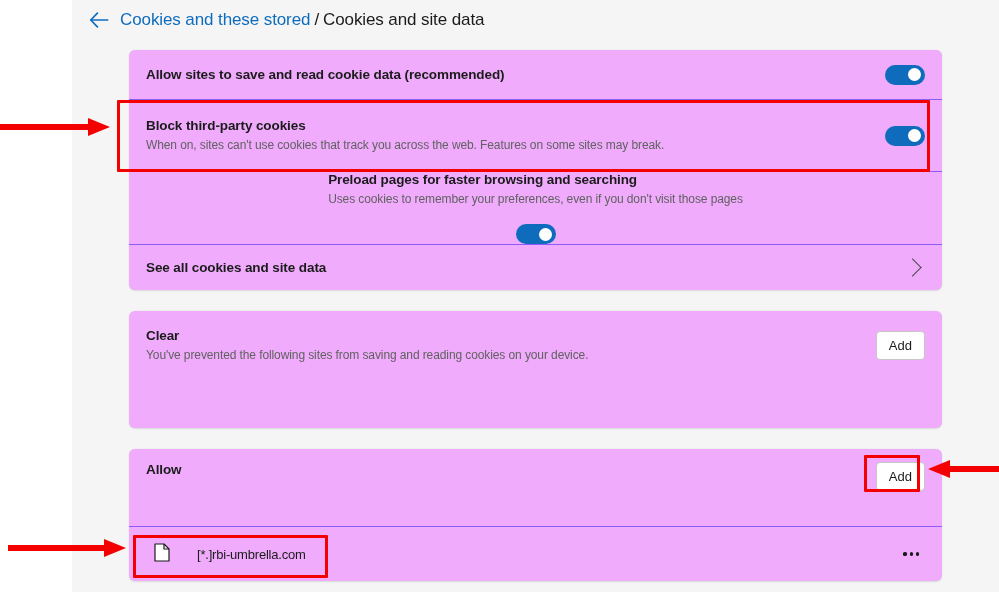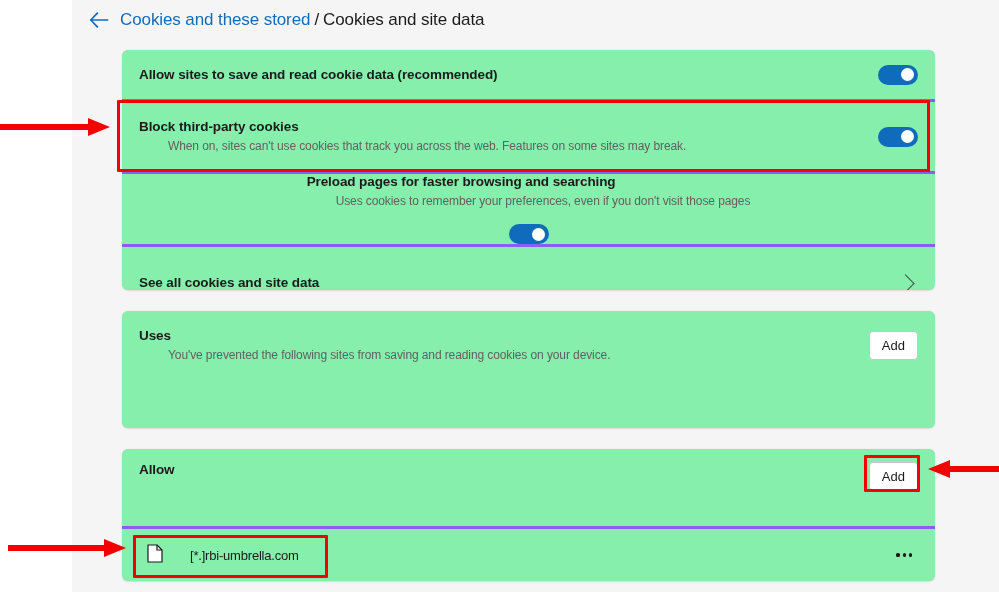--- a/index.html
+++ b/index.html
@@ -57,69 +57,68 @@
     color: #1b1b1b;
     margin: 0 4px;
   }
   .crumb-current {
     color: #1b1b1b;
   }
 
   
   .card {
     position: absolute;
-    left: 122px;
+    left: 129px;
     width: 813px;
-    background: #86efac;
+    background: #f0abfc;
     border-radius: 6px;
     box-shadow: 0 0.6px 1.8px rgba(0,0,0,0.10), 0 0.15px 0.5px rgba(0,0,0,0.07);
     box-sizing: border-box;
     overflow: hidden;
   }
   #card-settings { top: 50px; height: 240px; }
   #card-block    { top: 311px; height: 117px; }
   #card-allow    { top: 449px; height: 132px; }
 
   .row {
     position: relative;
     padding: 0 17px;
     box-sizing: border-box;
   }
-  .row-divider { border-top: 3px solid #8b5cf6; }
+  .row-divider { border-top: 1px solid #8b5cf6; }
 
   .row-title {
     font-size: 13.5px;
     color: #1b1b1b;
     font-weight: bold;
     letter-spacing: -0.1px;
   }
   .row-desc {
     font-size: 12px;
     color: #616161;
     letter-spacing: -0.1px;
     line-height: 17px;
-    margin-left: 29px;
   }
 
   
   #row-allow-cookies {
     height: 49px;
     display: flex; align-items: center; justify-content: space-between;
   }
   #row-block-third {
     height: 72px;
     display: flex; align-items: center; justify-content: space-between;
   }
   #row-preload {
     height: 73px;
     display: flex; align-items: center; justify-content: space-between; flex-direction: column;
   }
   #row-see-all {
     height: 46px;
-    display: flex; align-items: flex-end; justify-content: space-between;
+    display: flex; align-items: center; justify-content: space-between;
     cursor: pointer;
   }
   .row-texts { display: flex; flex-direction: column; gap: 4px; }
 
   
   .toggle {
     width: 40px; height: 20px;
     border-radius: 10px;
     background: #0f6cbd;
     position: relative;
@@ -267,21 +266,21 @@
 
     <div class="row row-divider" id="row-see-all">
       <span class="row-title">See all cookies and site data</span>
       <span class="chevron"></span>
     </div>
   </div>
 
   <div class="card" id="card-block">
     <div class="section-head">
       <div class="row-texts">
-        <span class="row-title">Uses</span>
+        <span class="row-title">Clear</span>
         <span class="row-desc">You've prevented the following sites from saving and reading cookies on your device.</span>
       </div>
       <button class="add-btn">Add</button>
     </div>
   </div>
 
   <div class="card" id="card-allow">
     <div class="section-head" id="allow-head">
       <div class="row-texts">
         <span class="row-title">Allow</span>

